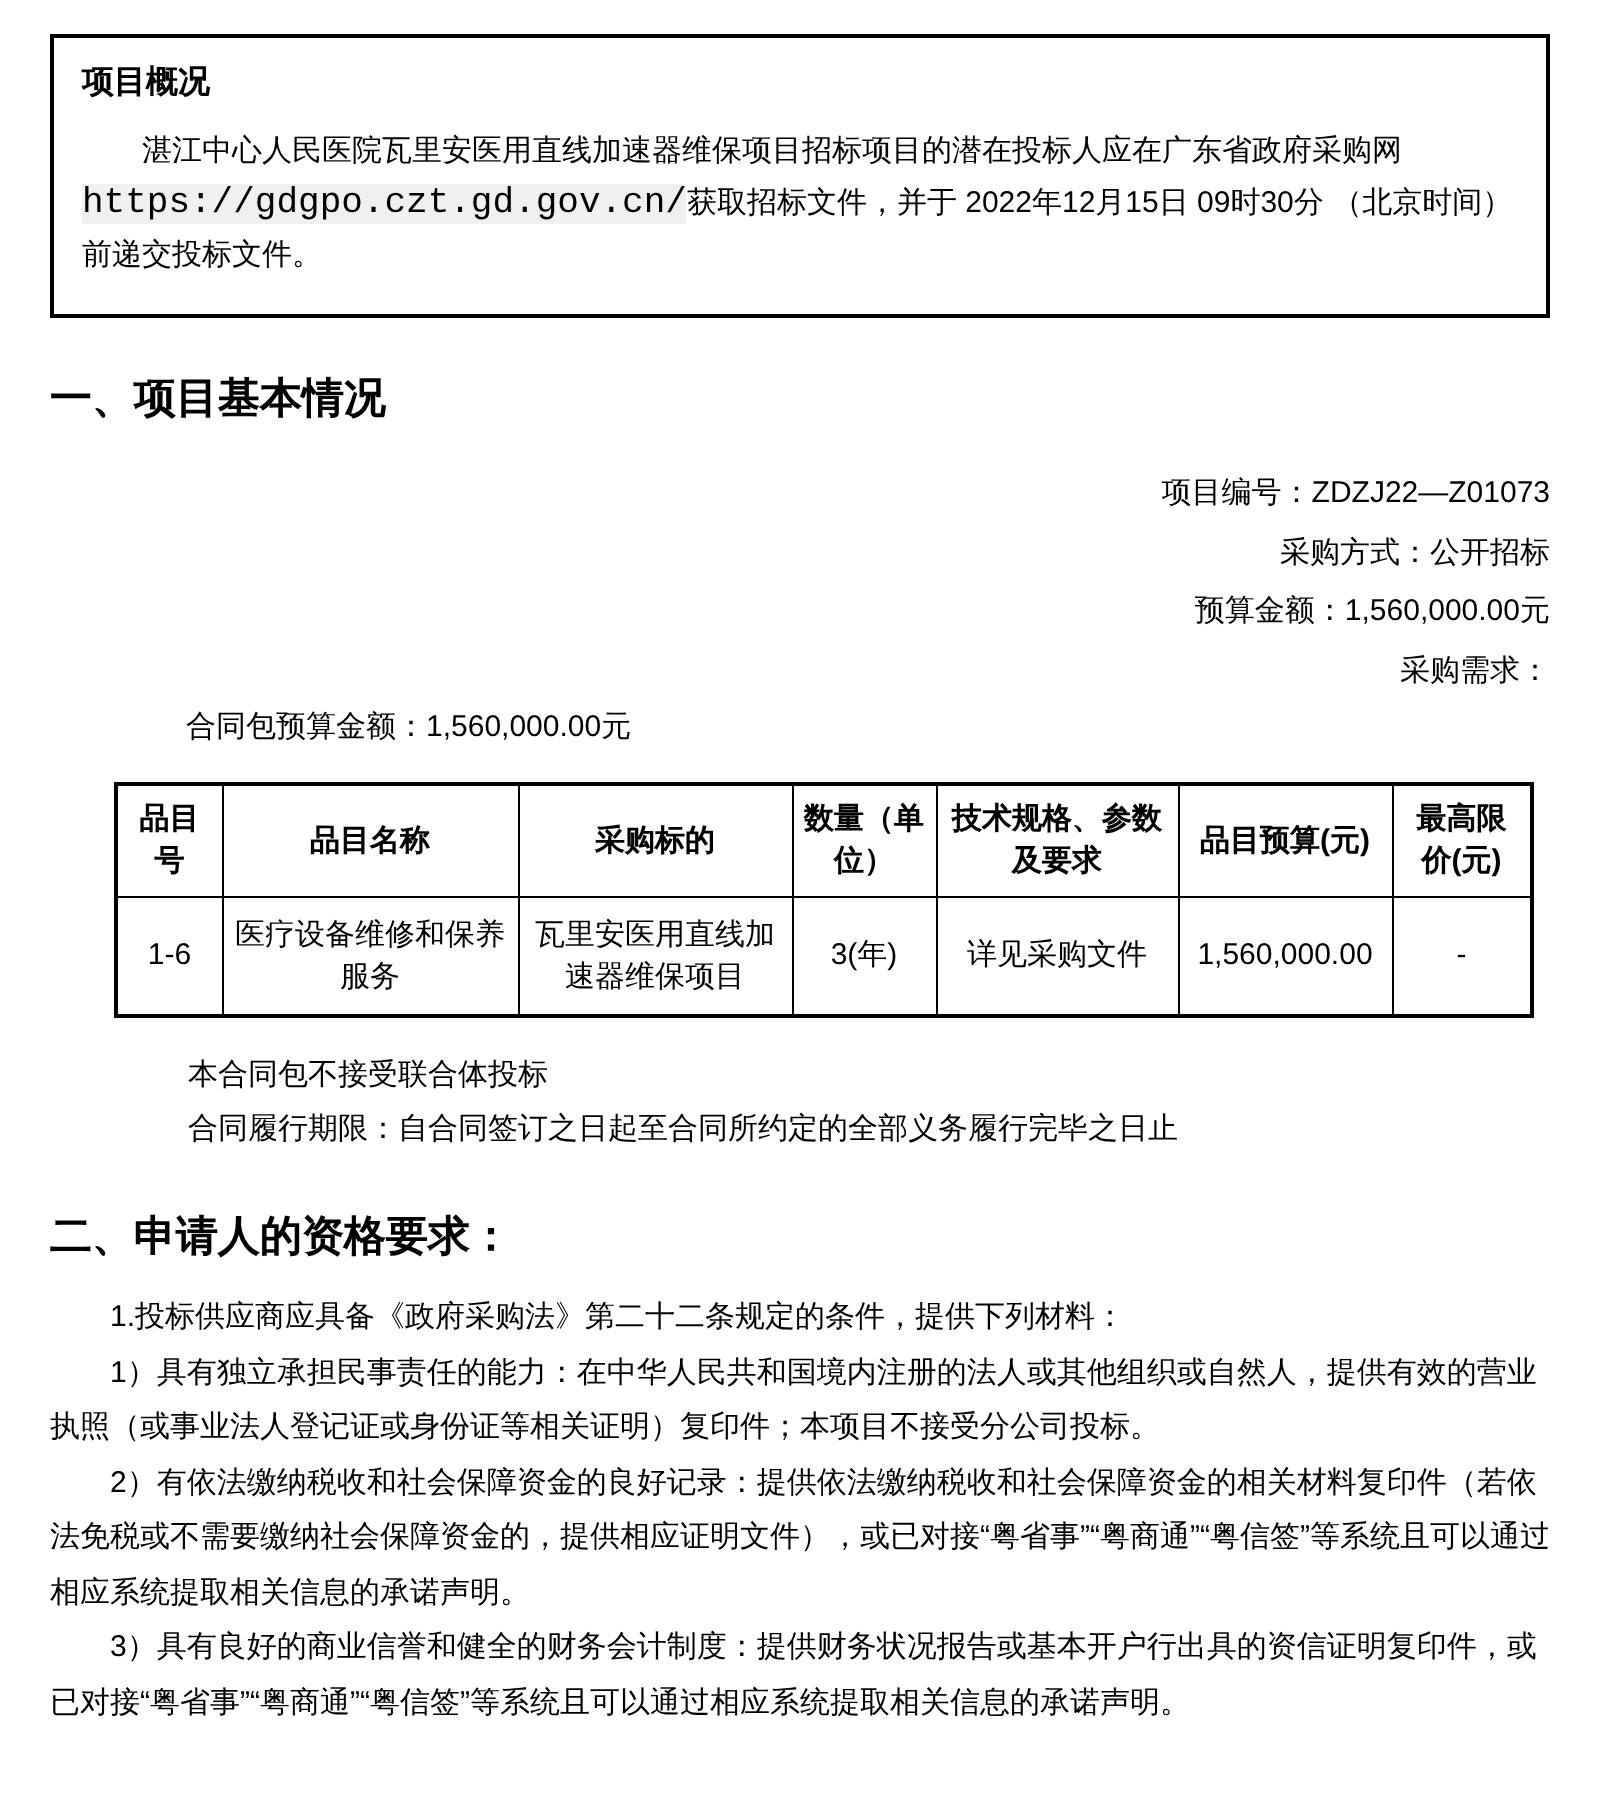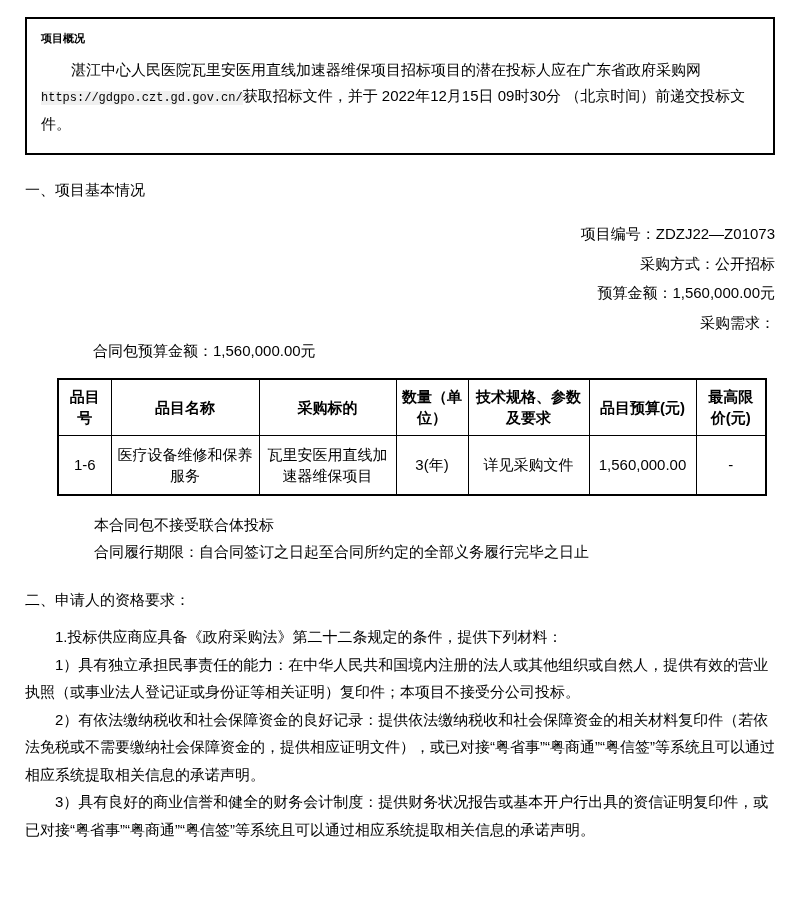--- a/index.html
+++ b/index.html
@@ -20,36 +20,36 @@
     box-sizing: border-box;
     width: 800px;
   }
   
   .overview-box {
     border: 2px solid #000000;
     padding: 12px 14px 16px 14px;
   }
   .overview-title {
     font-weight: bold;
-    font-size: 11px;
+    font-size: 16px;
   }
   .overview-text {
     margin: 11px 0 0 0;
     text-indent: 2em;
     line-height: 26px;
   }
   .url-hl {
     background: #f0f0f0;
     font-family: "Liberation Mono", "DejaVu Sans Mono", monospace;
-    font-size: 12px;
+    font-size: 18px;
   }
   
   .sec-heading {
-    font-size: 15px;
-    font-weight: normal;
+    font-size: 21px;
+    font-weight: bold;
     margin: 26px 0 0 0;
   }
   
   .fields {
     margin: 19px 0 0 25px;
   }
   .field {
     line-height: 29.5px;
     white-space: nowrap;
     text-align: right;

